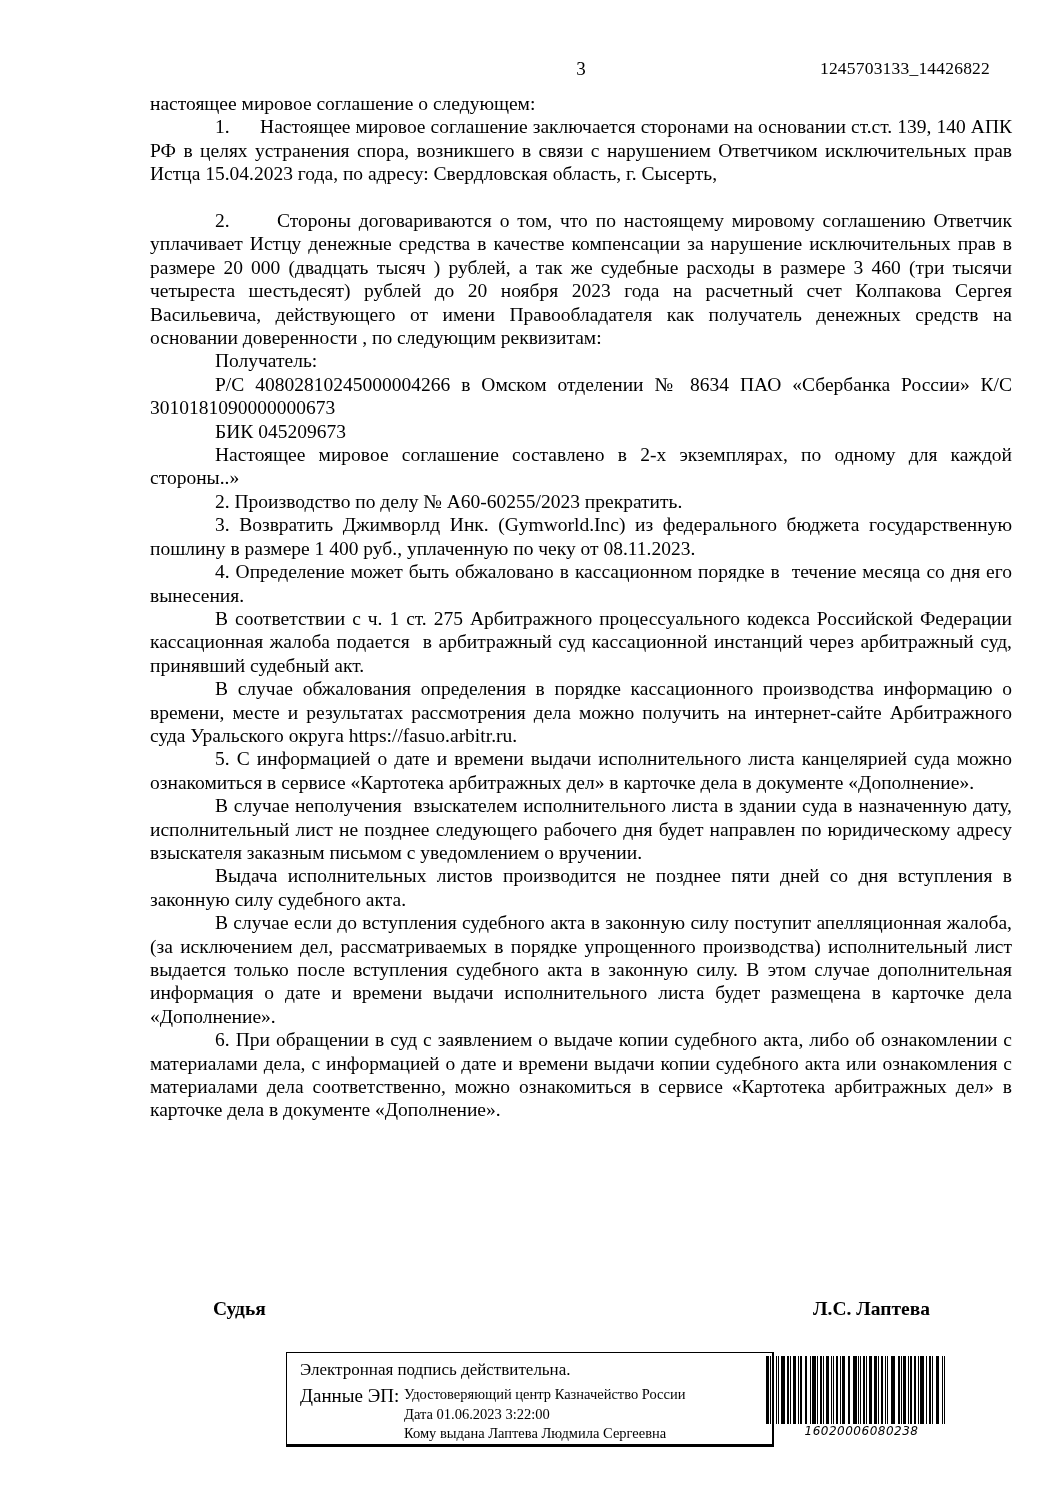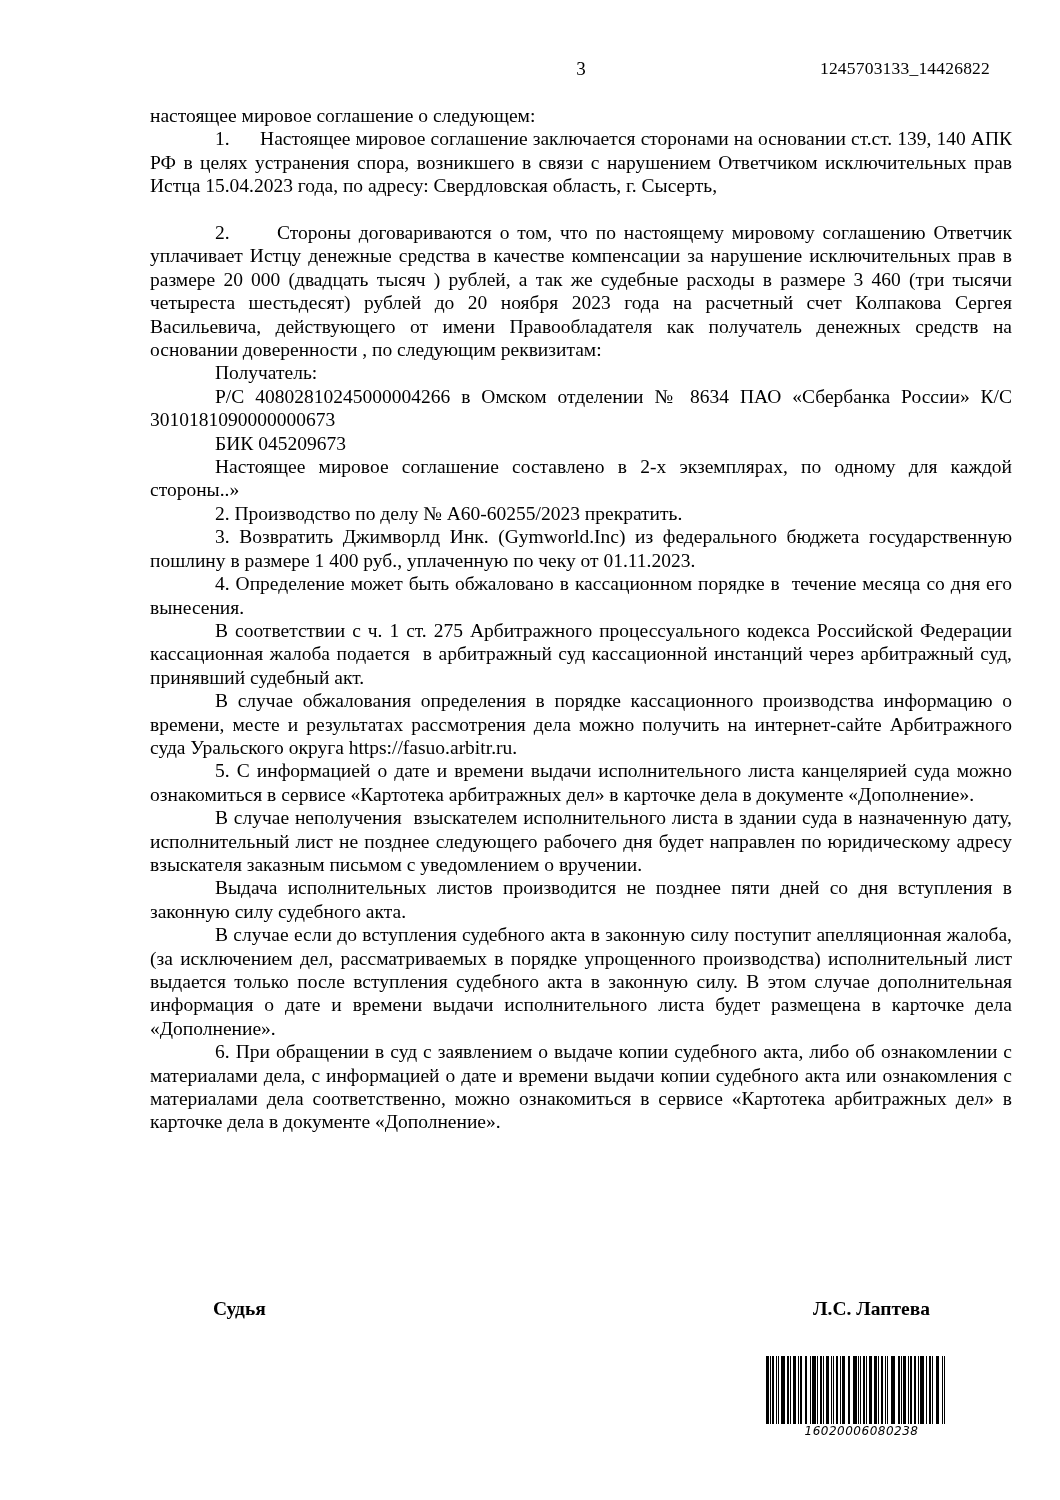--- a/index.html
+++ b/index.html
@@ -16,21 +16,21 @@
   .page-num {
     position: absolute; left: 150px; top: 58px; width: 862px;
     text-align: center; font-size: 19px;
   }
   .doc-id {
     position: absolute; right: 70px; top: 58px;
     font-size: 17.5px; letter-spacing: 0.2px; margin-left: 47px;
   }
   
   .body-text {
-    position: absolute; left: 150px; top: 104px; width: 862px;
+    position: absolute; left: 150px; top: 92px; width: 862px;
     font-size: 19.5px; line-height: 23.4px;
     text-align: justify;
   }
   .para { margin: 0; text-indent: 65px; }
   .para.noind { text-indent: 0; }
   .blank-line { height: 23.4px; }
   
   .sig-row {
     position: absolute; left: 148px; top: 1298px; width: 862px;
     display: flex; justify-content: space-between;
@@ -77,36 +77,47 @@
   <div class="body-text">
     <p class="para noind">настоящее мировое соглашение о следующем:</p>
     <p class="para">1.&nbsp;&nbsp;&nbsp;&nbsp;&nbsp;&nbsp;Настоящее мировое соглашение заключается сторонами на основании ст.ст. 139, 140 АПК РФ в целях устранения спора, возникшего в связи с нарушением Ответчиком исключительных прав Истца 15.04.2023 года, по адресу: Свердловская область, г. Сысерть,</p>
     <div class="blank-line"></div>
     <p class="para">2.&nbsp;&nbsp;&nbsp;&nbsp;&nbsp;&nbsp;Стороны договариваются о том, что по настоящему мировому соглашению Ответчик уплачивает Истцу денежные средства в качестве компенсации за нарушение исключительных прав в размере 20 000 (двадцать тысяч ) рублей, а так же судебные расходы в размере 3 460 (три тысячи четыреста шестьдесят) рублей до 20 ноября 2023 года на расчетный счет Колпакова Сергея Васильевича, действующего от имени Правообладателя как получатель денежных средств на основании доверенности , по следующим реквизитам:</p>
     <p class="para">Получатель:</p>
     <p class="para">Р/С 40802810245000004266 в Омском отделении № 8634 ПАО «Сбербанка России» К/С 3010181090000000673</p>
     <p class="para">БИК 045209673</p>
     <p class="para">Настоящее мировое соглашение составлено в 2-х экземплярах, по одному для каждой стороны..»</p>
     <p class="para">2. Производство по делу № А60-60255/2023 прекратить.</p>
-    <p class="para">3. Возвратить Джимворлд Инк. (Gymworld.Inc) из федерального бюджета государственную пошлину в размере 1 400 руб., уплаченную по чеку от 01.11.2023.</p>
+    <p class="para">3. Возвратить Джимворлд Инк. (Gymworld.Inc) из федерального бюджета государственную пошлину в размере 1 400 руб., уплаченную по чеку от 08.11.2023.</p>
     <p class="para">4. Определение может быть обжаловано в кассационном порядке в&nbsp; течение месяца со дня его вынесения.</p>
     <p class="para">В соответствии с ч. 1 ст. 275 Арбитражного процессуального кодекса Российской Федерации кассационная жалоба подается&nbsp; в арбитражный суд кассационной инстанций через арбитражный суд, принявший судебный акт.</p>
     <p class="para">В случае обжалования определения в порядке кассационного производства информацию о времени, месте и результатах рассмотрения дела можно получить на интернет-сайте Арбитражного суда Уральского округа https://fasuo.arbitr.ru.</p>
     <p class="para">5. С информацией о дате и времени выдачи исполнительного листа канцелярией суда можно ознакомиться в сервисе «Картотека арбитражных дел» в карточке дела в документе «Дополнение».</p>
     <p class="para">В случае неполучения&nbsp; взыскателем исполнительного листа в здании суда в назначенную дату, исполнительный лист не позднее следующего рабочего дня будет направлен по юридическому адресу взыскателя заказным письмом с уведомлением о вручении.</p>
     <p class="para">Выдача исполнительных листов производится не позднее пяти дней со дня вступления в законную силу судебного акта.</p>
     <p class="para">В случае если до вступления судебного акта в законную силу поступит апелляционная жалоба, (за исключением дел, рассматриваемых в порядке упрощенного производства) исполнительный лист выдается только после вступления судебного акта в законную силу. В этом случае дополнительная информация о дате и времени выдачи исполнительного листа будет размещена в карточке дела «Дополнение».</p>
     <p class="para">6. При обращении в суд с заявлением о выдаче копии судебного акта, либо об ознакомлении с материалами дела, с информацией о дате и времени выдачи копии судебного акта или ознакомления с материалами дела соответственно, можно ознакомиться в сервисе «Картотека арбитражных дел» в карточке дела в документе «Дополнение».</p>
   </div>
 
   <div class="sig-row">
     <span class="judge-label">Судья</span>
     <span class="judge-name">Л.С. Лаптева</span>
   </div>
 
+  <div class="esign-box">
+    <div class="esign-title">Электронная подпись действительна.</div>
+    <div class="esign-row">
+      <div class="esign-label">Данные ЭП:</div>
+      <div class="esign-details">
+        <div>Удостоверяющий центр Казначейство России</div>
+        <div>Дата 01.06.2023 3:22:00</div>
+        <div>Кому выдана Лаптева Людмила Сергеевна</div>
+      </div>
+    </div>
+  </div>
 
   <div class="barcode-bars">
       <i style="width:3px;margin-right:1px"></i>
       <i style="width:1px;margin-right:1px"></i>
       <i style="width:2px;margin-right:2px"></i>
       <i style="width:1px;margin-right:1px"></i>
       <i style="width:1px;margin-right:2px"></i>
       <i style="width:4px;margin-right:2px"></i>
       <i style="width:2px;margin-right:1px"></i>
       <i style="width:1px;margin-right:2px"></i>

